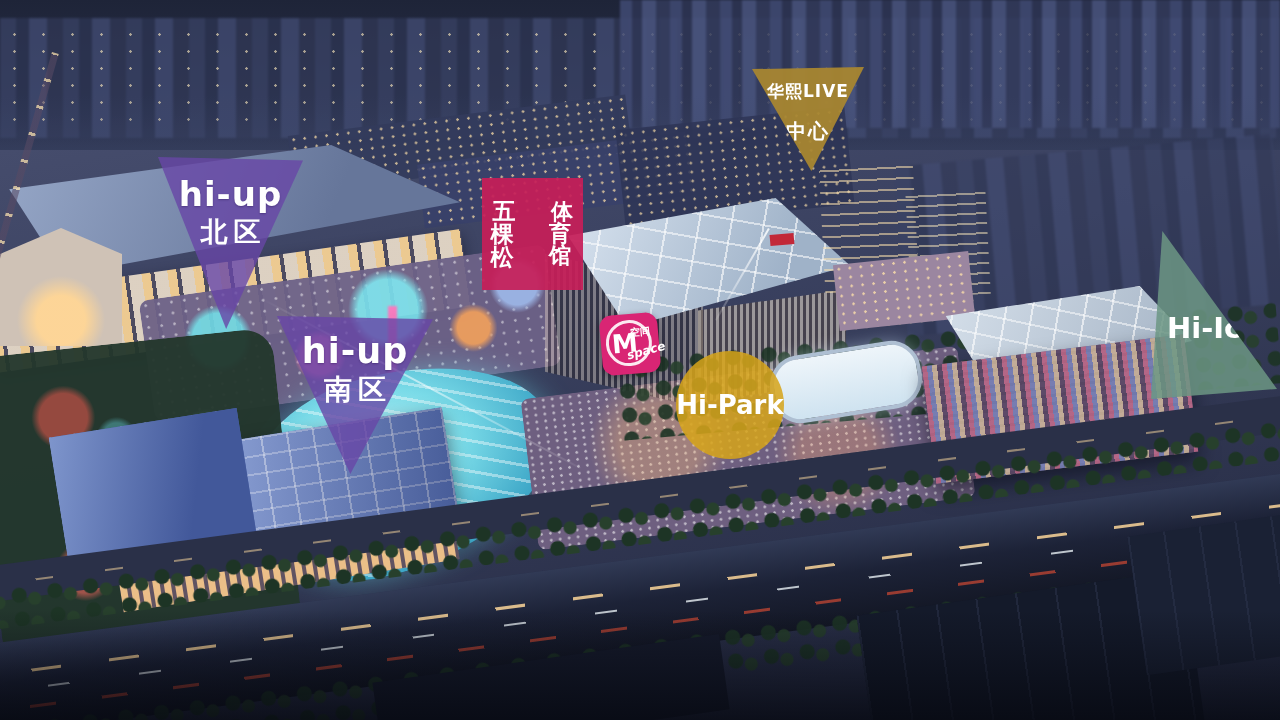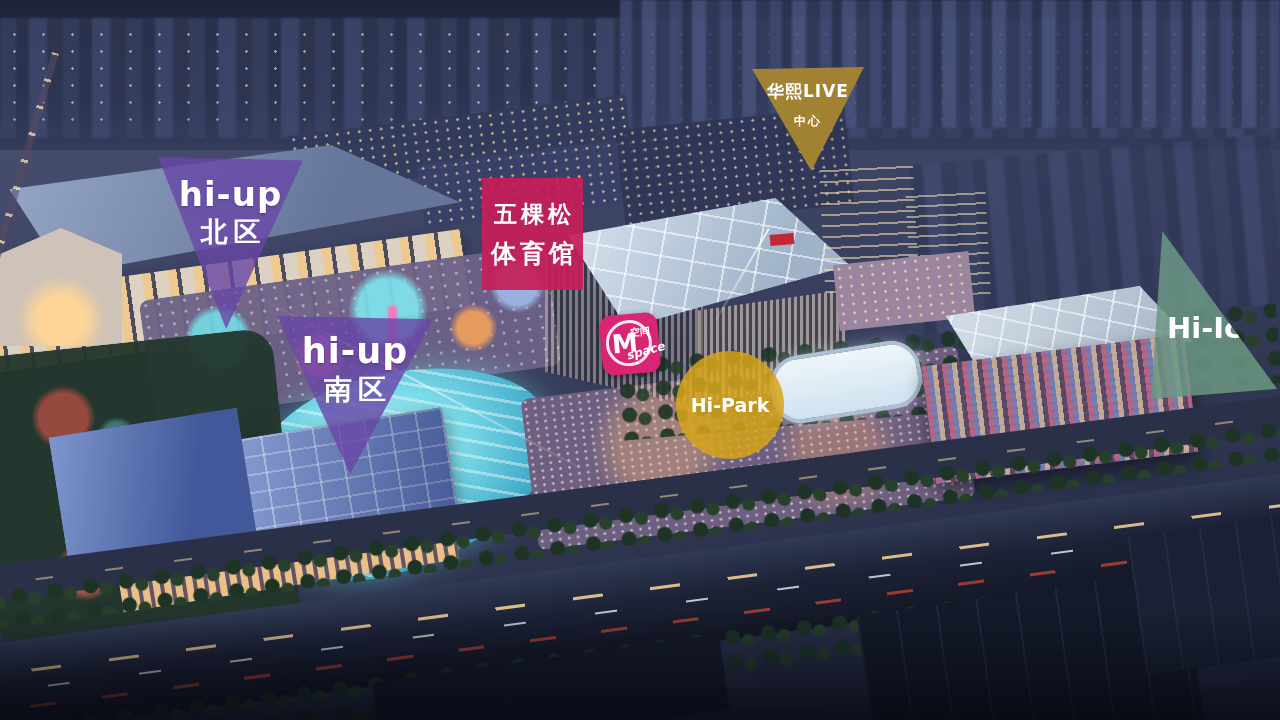--- a/index.html
+++ b/index.html
@@ -19,21 +19,21 @@
                           radial-gradient(circle at 24px 16px,#27402c 6px,transparent 7px);
          background-size:36px 24px;}
   
   .marker{z-index:20;color:#fff;text-align:center;}
   .tri-purple{background:rgba(104,70,166,.8);clip-path:polygon(0% 0%,100% 2%,47% 100%);
               display:flex;flex-direction:column;align-items:center;}
   .brand{font-weight:800;line-height:1;letter-spacing:1px;text-shadow:0 1px 2px rgba(40,20,80,.4);}
   .district{font-weight:700;line-height:1;letter-spacing:6px;text-indent:6px;}
   .tri-gold{background:rgba(168,134,48,.95);clip-path:polygon(0% 2%,100% 0%,53% 100%);
             display:flex;flex-direction:column;align-items:center;}
-  .rect-crimson{background:rgba(198,30,88,.93);display:flex;flex-direction:column;justify-content:center;
+  .rect-crimson{background:rgba(198,30,88,.93);display:flex;flex-direction:row;justify-content:center;
                 align-items:center;gap:15px;font-weight:600;}
   .circ-amber{background:rgba(214,164,26,.86);border-radius:50%;display:flex;align-items:center;justify-content:center;
               font-weight:700;}
   .tri-teal{background:rgba(108,150,132,.85);clip-path:polygon(9% 0%,100% 94%,0% 100%);font-weight:700;}
   .mlogo{background:#D92574;border-radius:12px;transform:rotate(-5deg);box-shadow:0 2px 6px rgba(0,0,0,.35);color:#fff;}
 </style>
 </head>
 <body>
 
 <div id="stage">
@@ -185,30 +185,30 @@
     <span class="district" style="position:static;font-size:27px;margin-top:7px;">北区</span>
   </div>
 
   <div class="marker tri-purple" style="left:277px;top:316px;width:156px;height:158px;padding-top:18px;">
     <span class="brand" style="position:static;font-size:35px;">hi-up</span>
     <span class="district" style="position:static;font-size:28px;margin-top:7px;">南区</span>
   </div>
 
   <div class="marker rect-crimson" style="left:482px;top:178px;width:101px;height:112px;">
     <span style="position:static;font-size:23px;letter-spacing:4px;text-indent:4px;line-height:1;">五棵松</span>
-    <span style="position:static;font-size:25px;letter-spacing:4px;text-indent:4px;line-height:1;font-family:Liberation Serif, serif;">体育馆</span>
+    <span style="position:static;font-size:22px;letter-spacing:4px;text-indent:4px;line-height:1;font-family:Liberation Serif, serif;">体育馆</span>
   </div>
 
   <div class="marker tri-gold" style="left:752px;top:67px;width:112px;height:104px;padding-top:16px;">
     <span style="position:static;font-size:17px;font-weight:700;letter-spacing:1px;line-height:1;">华熙LIVE</span>
-    <span style="position:static;font-size:12px;font-weight:700;letter-spacing:2px;margin-top:15px;line-height:1;">中心</span>
+    <span style="position:static;font-size:20px;font-weight:700;letter-spacing:2px;margin-top:21px;line-height:1;">中心</span>
   </div>
 
   <div class="marker circ-amber" style="left:676px;top:351px;width:108px;height:108px;">
-    <span style="position:static;font-size:19px;">Hi-Park</span>
+    <span style="position:static;font-size:26px;">Hi-Park</span>
   </div>
 
   <div class="marker tri-teal" style="left:1151px;top:231px;width:126px;height:168px;">
     <span style="left:0;top:80px;width:100%;font-size:29px;text-align:center;">Hi-Ice</span>
   </div>
 
   <div class="marker mlogo" style="left:601px;top:314px;width:58px;height:60px;">
     <span style="left:5px;top:6px;width:46px;height:46px;border:3px solid #fff;border-radius:50%;opacity:.9;"></span>
     <span style="left:11px;top:16px;font-size:26px;font-weight:800;line-height:1;">M</span>
     <span style="left:30px;top:14px;font-size:10px;font-weight:700;line-height:1;">空间</span>

